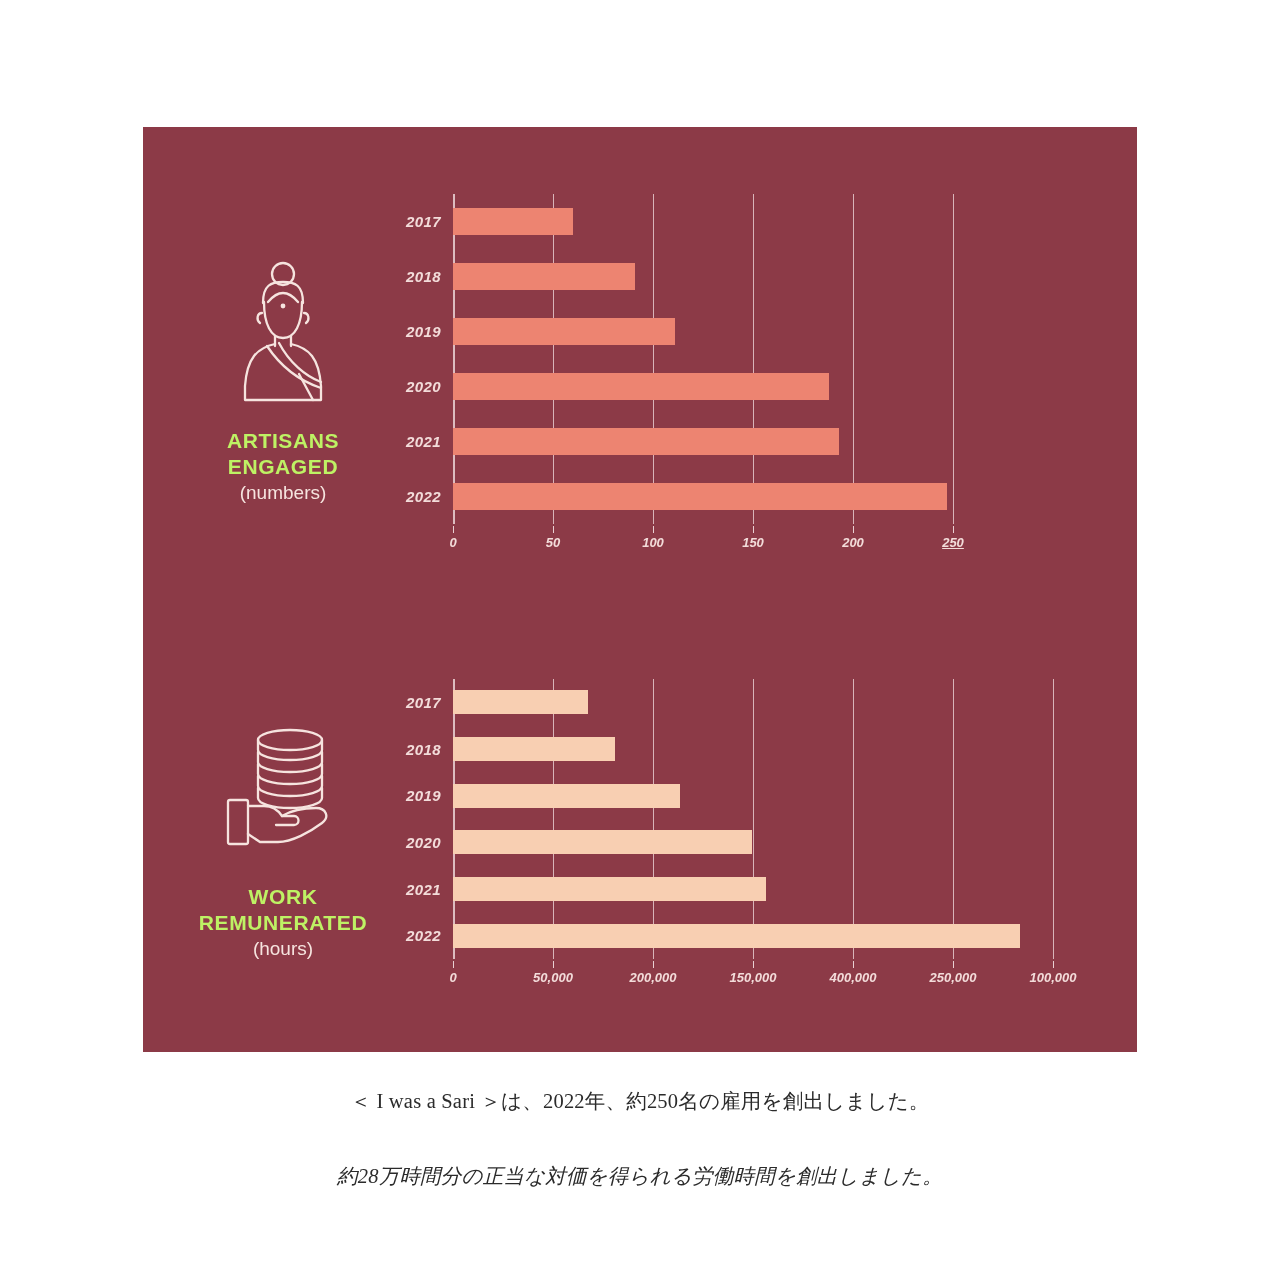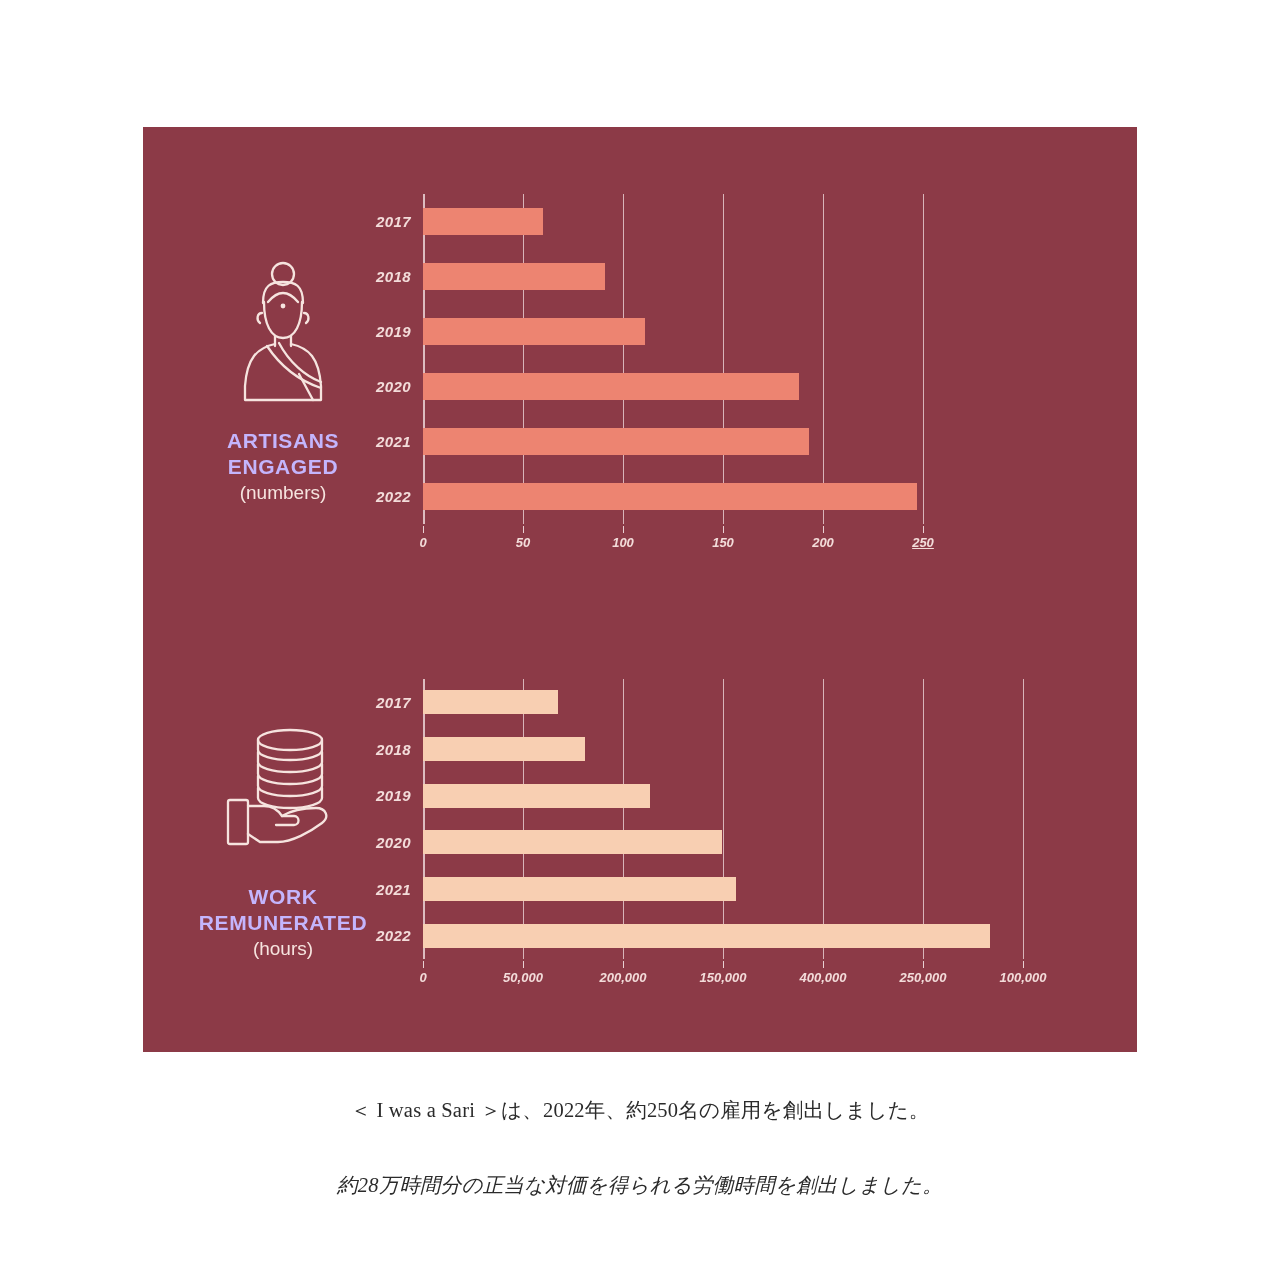--- a/index.html
+++ b/index.html
@@ -38,21 +38,21 @@
     width: 280px;
     flex: 0 0 280px;
     display: flex;
     flex-direction: column;
     align-items: center;
     justify-content: center;
     padding-top: 10px;
   }
   .legend-icon { display: block; margin-bottom: 16px; }
   .legend-title {
-    color: #c4b5fd;
+    color: #bef264;
     font-size: 21px;
     font-weight: 700;
     letter-spacing: 0.6px;
     line-height: 1.22;
     text-align: center;
     text-transform: uppercase;
   }
   .legend-sub {
     color: #F6E4DF;
     font-size: 19px;
@@ -66,20 +66,21 @@
   .chart-wrap {
     position: relative;
     flex: 1 1 auto;
     height: 100%;
     display: flex;
     flex-direction: column;
     justify-content: center;
   }
   .chart {
     position: relative;
+    margin-left: 30px;
   }
   #chart-artisans { width: 500px; }
   #chart-work     { width: 600px; }
 
   .plot {
     position: relative;
     width: 100%;
   }
   #plot-artisans { height: 330px; }
   #plot-work     { height: 280px; }
@@ -139,21 +140,20 @@
     font-weight: 700;
     white-space: nowrap;
   }
 
   
   #caption {
     position: absolute;
     left: 0; top: 1085px;
     width: 1280px;
     text-align: center;
-    margin-top: 9px;
   }
   .caption-line {
     font-family: "Liberation Serif", serif;
     font-size: 20.5px;
     color: #2B2B2B;
     line-height: 1.6;
     letter-spacing: .2px;
   }
   .caption-line + .caption-line { margin-top: 42px; font-style: italic; }
 </style>

